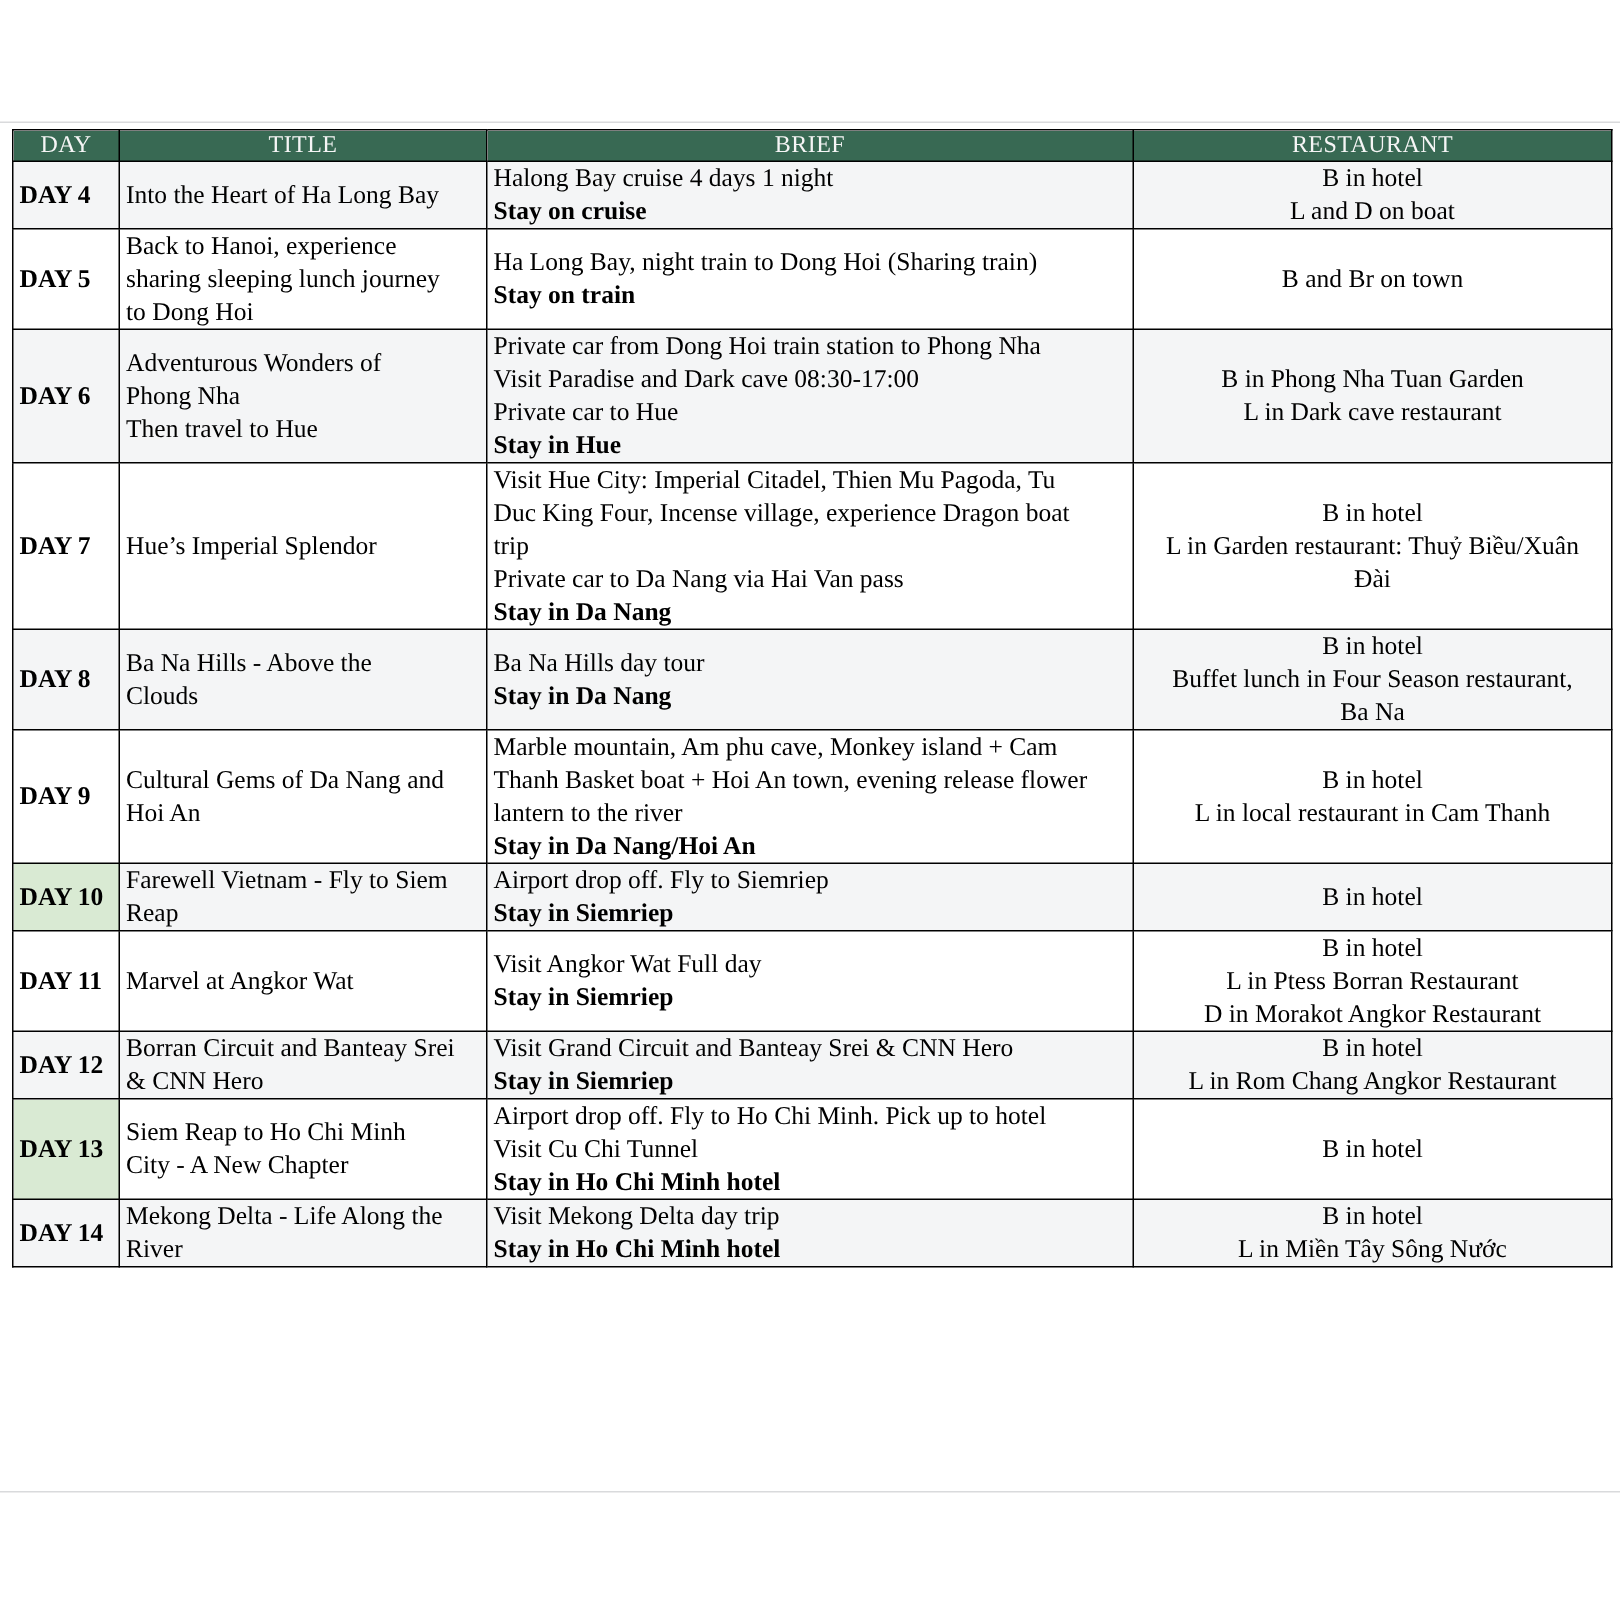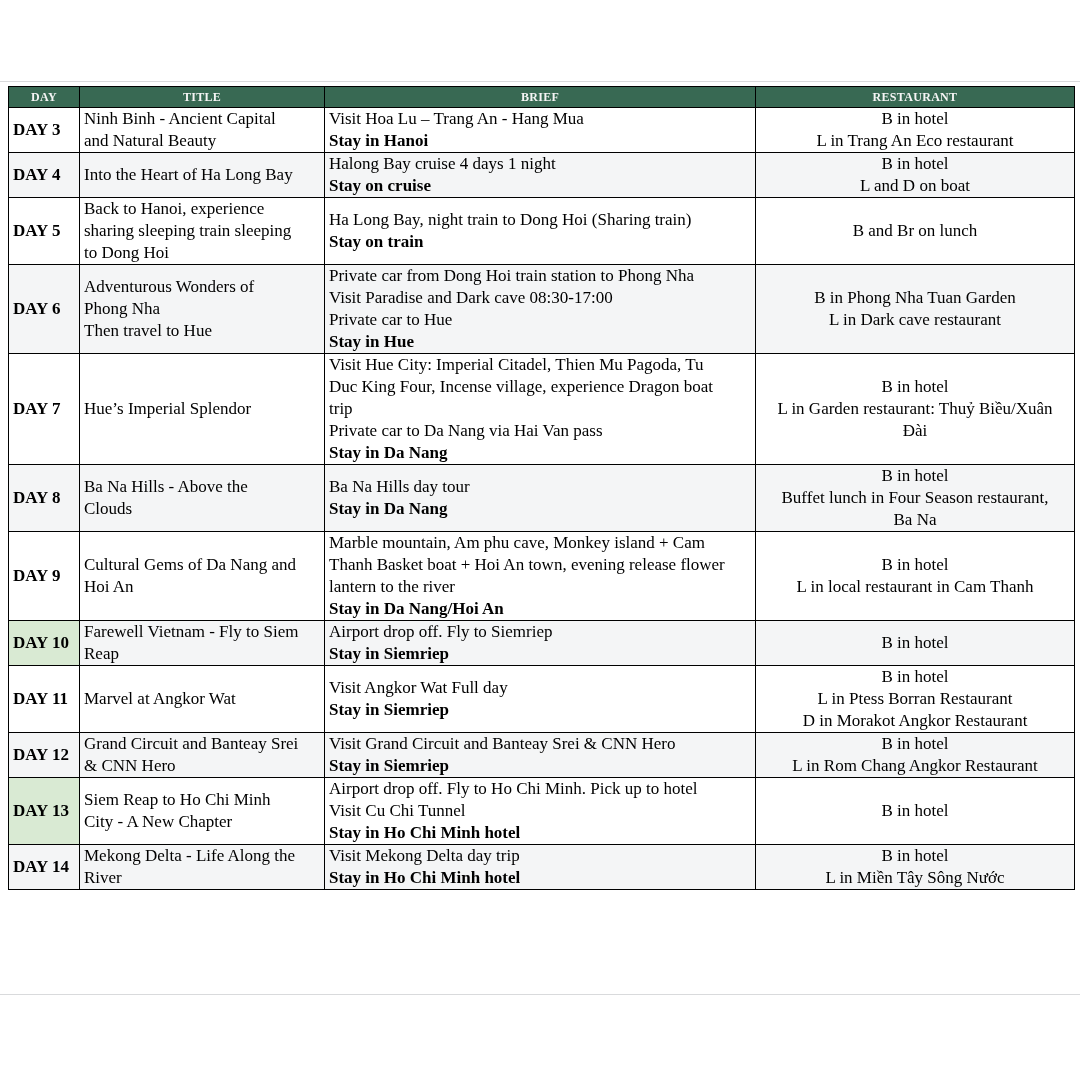--- a/index.html
+++ b/index.html
@@ -28,22 +28,22 @@
     border:1px solid var(--border);
     padding:0 4px;
     font-size:17px;
     line-height:22px;
     vertical-align:middle;
     overflow:hidden;
   }
   table.itinerary th{
     background:var(--header-bg);
     color:var(--header-text);
-    font-weight:bold;
-    font-size:12px;
+    font-weight:normal;
+    font-size:16px;
     height:20px;
     line-height:20px;
     text-align:center;
     letter-spacing:0.3px;
   }
   tr.striped td{background:var(--stripe);}
   td.day-cell{font-weight:bold;padding-left:6px;white-space:nowrap;}
   td.day-cell.day-highlight{background:var(--day-highlight);}
   td.title-cell{padding-left:5px;}
   td.brief-cell{padding-left:5px;}
@@ -67,62 +67,47 @@
     </colgroup>
     <thead>
       <tr id="header-row">
           <th>DAY</th>
           <th>TITLE</th>
           <th>BRIEF</th>
           <th>RESTAURANT</th>
         </tr>
     </thead>
     <tbody id="table-body">
-        <tr>
-          <td class="day-cell">DAY 3</td>
-          <td class="title-cell">
-            <div class="line">Ninh Binh - Ancient Capital</div>
-            <div class="line">and Natural Beauty</div>
-          </td>
-          <td class="brief-cell">
-            <div class="line">Visit Hoa Lu – Trang An - Hang Mua</div>
-            <div class="line stay">Stay in Hanoi</div>
-          </td>
-          <td class="restaurant-cell">
-            <div class="line">B in hotel</div>
-            <div class="line">L in Trang An Eco restaurant</div>
-          </td>
-        </tr>
         <tr class="striped">
           <td class="day-cell">DAY 4</td>
           <td class="title-cell">
             <div class="line">Into the Heart of Ha Long Bay</div>
           </td>
           <td class="brief-cell">
             <div class="line">Halong Bay cruise 4 days 1 night</div>
             <div class="line stay">Stay on cruise</div>
           </td>
           <td class="restaurant-cell">
             <div class="line">B in hotel</div>
             <div class="line">L and D on boat</div>
           </td>
         </tr>
         <tr>
           <td class="day-cell">DAY 5</td>
           <td class="title-cell">
             <div class="line">Back to Hanoi, experience</div>
-            <div class="line">sharing sleeping train sleeping</div>
+            <div class="line">sharing sleeping lunch journey</div>
             <div class="line">to Dong Hoi</div>
           </td>
           <td class="brief-cell">
             <div class="line">Ha Long Bay, night train to Dong Hoi (Sharing train)</div>
             <div class="line stay">Stay on train</div>
           </td>
           <td class="restaurant-cell">
-            <div class="line">B and Br on lunch</div>
+            <div class="line">B and Br on town</div>
           </td>
         </tr>
         <tr class="striped">
           <td class="day-cell">DAY 6</td>
           <td class="title-cell">
             <div class="line">Adventurous Wonders of</div>
             <div class="line">Phong Nha</div>
             <div class="line">Then travel to Hue</div>
           </td>
           <td class="brief-cell">
@@ -212,21 +197,21 @@
           </td>
           <td class="restaurant-cell">
             <div class="line">B in hotel</div>
             <div class="line">L in Ptess Borran Restaurant</div>
             <div class="line">D in Morakot Angkor Restaurant</div>
           </td>
         </tr>
         <tr class="striped">
           <td class="day-cell">DAY 12</td>
           <td class="title-cell">
-            <div class="line">Grand Circuit and Banteay Srei</div>
+            <div class="line">Borran Circuit and Banteay Srei</div>
             <div class="line">&amp; CNN Hero</div>
           </td>
           <td class="brief-cell">
             <div class="line">Visit Grand Circuit and Banteay Srei &amp; CNN Hero</div>
             <div class="line stay">Stay in Siemriep</div>
           </td>
           <td class="restaurant-cell">
             <div class="line">B in hotel</div>
             <div class="line">L in Rom Chang Angkor Restaurant</div>
           </td>

